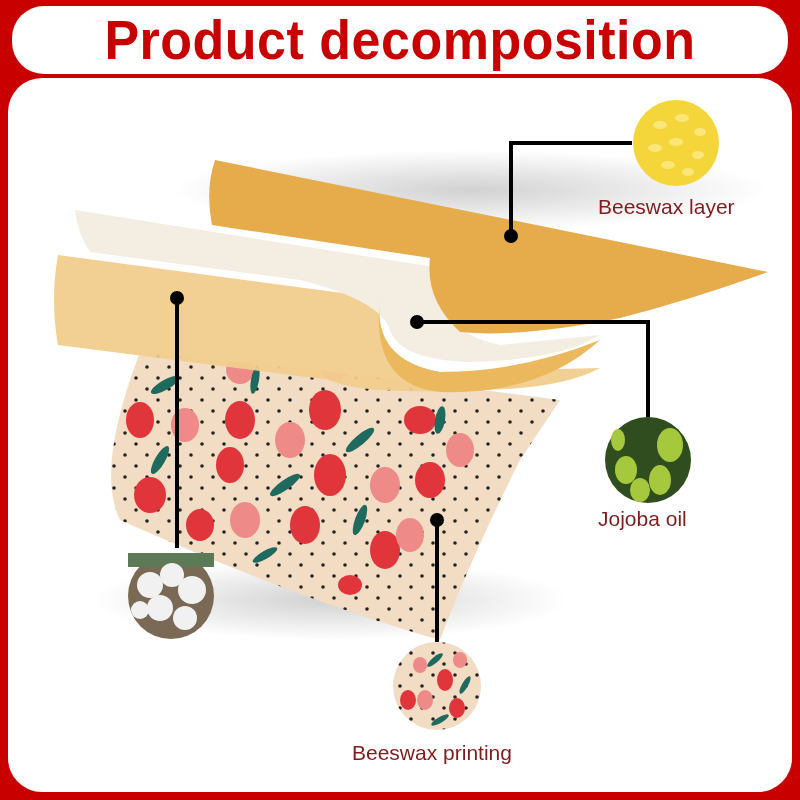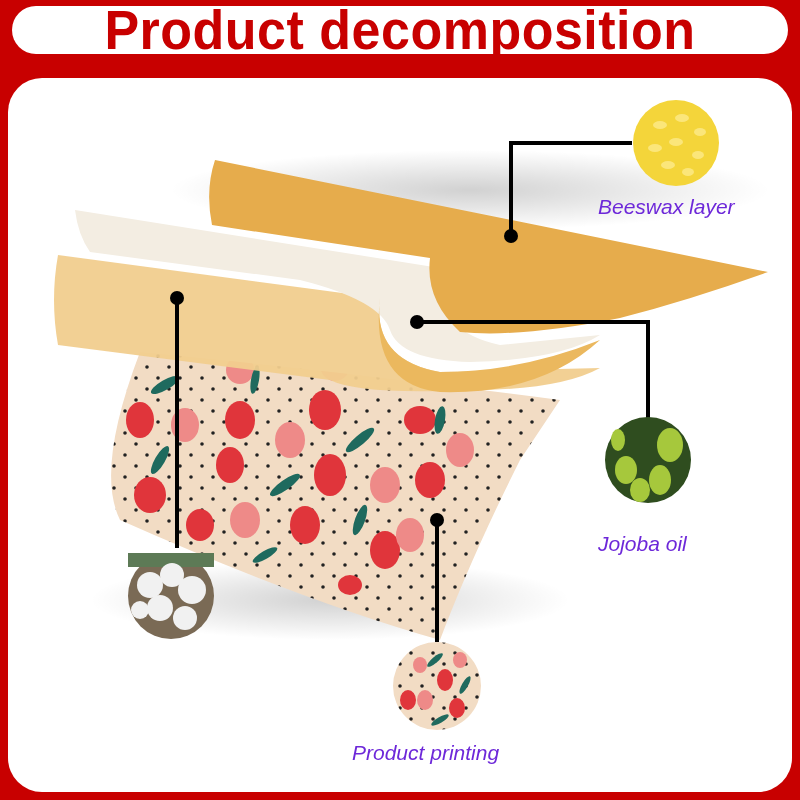--- a/index.html
+++ b/index.html
@@ -1,21 +1,21 @@
 <!DOCTYPE html>
 <html><head>
 <meta charset="utf-8">
 <style>
   html,body{margin:0;padding:0;}
   body{width:800px;height:800px;background:#c80000;position:relative;overflow:hidden;font-family:"Liberation Sans",sans-serif;}
-  .title-pill{position:absolute;left:12px;top:6px;width:776px;height:48px;background:#fff;border-radius:32px;display:flex;align-items:center;justify-content:center;}
+  .title-pill{position:absolute;left:12px;top:6px;width:776px;height:68px;background:#fff;border-radius:32px;display:flex;align-items:center;justify-content:center;}
   .title-text{color:#c80000;font-weight:bold;font-size:52px;letter-spacing:0.5px;font-family:"Liberation Sans",sans-serif;transform:scaleY(1.08);}
   .panel{position:absolute;left:8px;top:78px;width:784px;height:714px;background:#fff;border-radius:34px;overflow:hidden;}
   .layer-svg{position:absolute;left:0;top:0;}
-  .callout-label{position:absolute;font-size:21px;color:#6d28d9;white-space:nowrap;font-style:italic;}
+  .callout-label{position:absolute;font-size:21px;color:#7f1d1d;white-space:nowrap;}
 </style>
 </head>
 <body>
 
 <div class="title-pill">
   <span class="title-text">Product decomposition</span>
 </div>
 
 <div class="panel">
   <svg class="layer-svg" width="784" height="714" viewBox="8 78 784 714">
@@ -146,15 +146,15 @@
       <ellipse cx="425" cy="700" rx="8" ry="10" fill="#ee8a88"></ellipse>
       <ellipse cx="420" cy="665" rx="7" ry="8" fill="#ee8a88"></ellipse>
       <ellipse cx="460" cy="660" rx="7" ry="8" fill="#ee8a88"></ellipse>
       <ellipse cx="435" cy="660" rx="10" ry="3" fill="#1f6a5e" transform="rotate(-40 435 660)"></ellipse>
       <ellipse cx="465" cy="685" rx="10" ry="3" fill="#1f6a5e" transform="rotate(-60 465 685)"></ellipse>
       <ellipse cx="440" cy="720" rx="10" ry="3" fill="#1f6a5e" transform="rotate(-30 440 720)"></ellipse>
     </g>
   </svg>
 
   <span class="callout-label" style="left:590px;top:117px;">Beeswax layer</span>
-  <span class="callout-label" style="left:590px;top:429px;margin-top:25px;">Jojoba oil</span>
-  <span class="callout-label" style="left:344px;top:663px;">Product printing</span>
+  <span class="callout-label" style="left:590px;top:429px;">Jojoba oil</span>
+  <span class="callout-label" style="left:344px;top:663px;">Beeswax printing</span>
 </div>
 
 </body></html>

